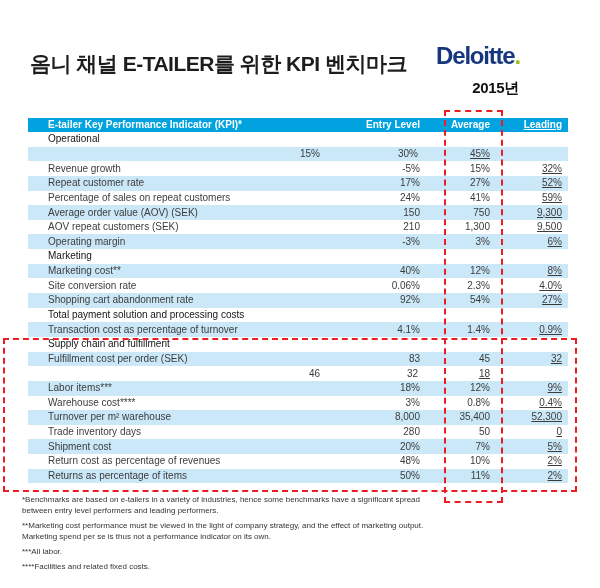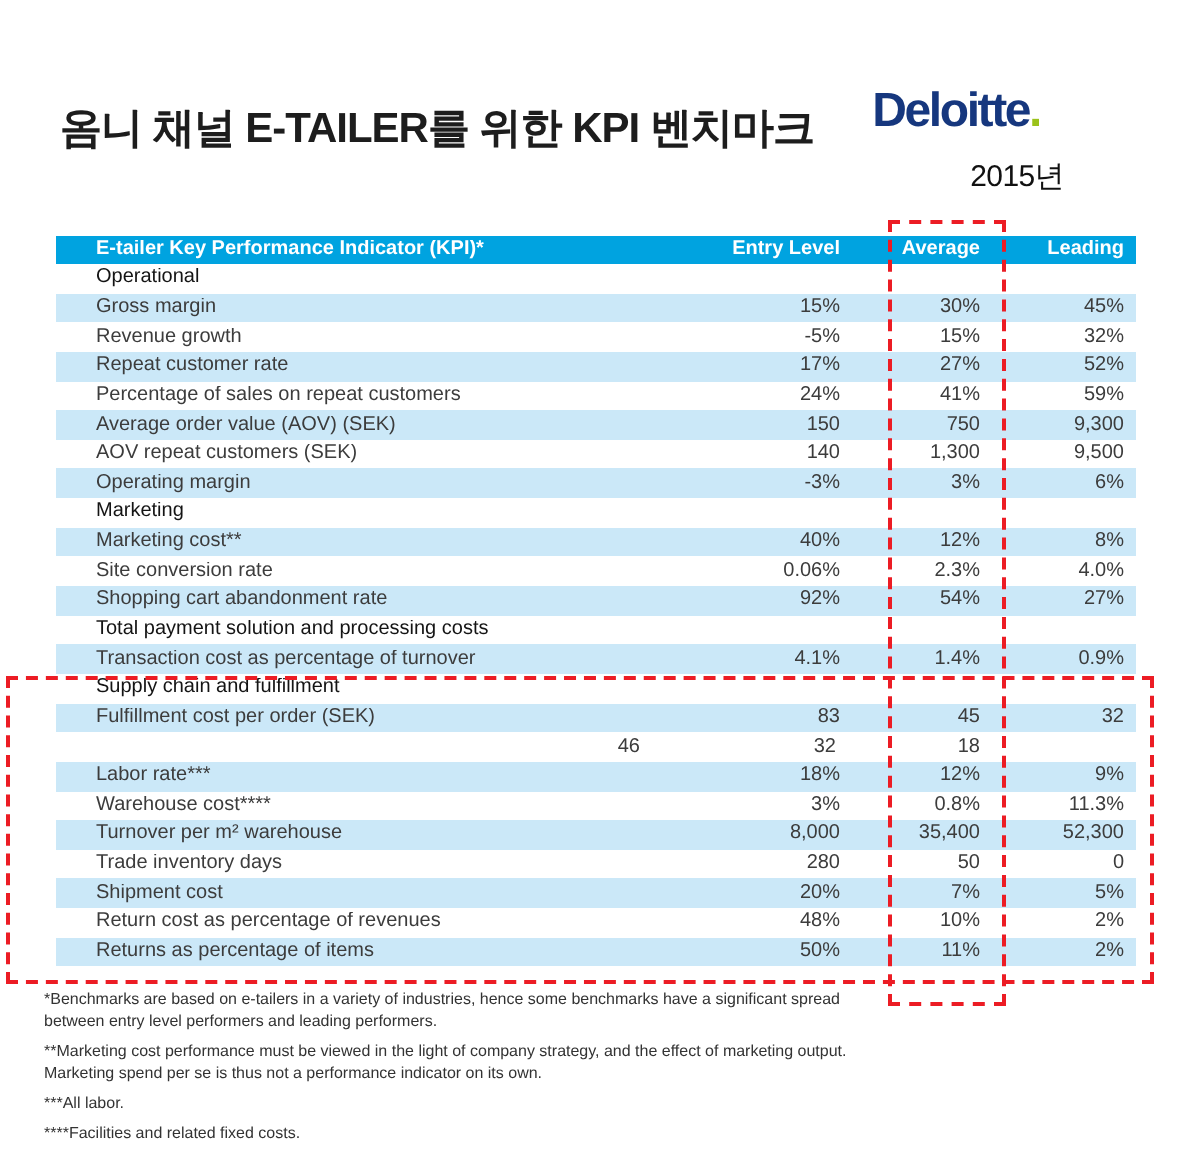--- a/index.html
+++ b/index.html
@@ -13,43 +13,43 @@
     white-space:nowrap;
   }
 
   .logo {
     position:absolute; top:44px; right:32px;
     font-size:24px; font-weight:800; letter-spacing:-1.2px;
     color:#16377e; white-space:nowrap; line-height:1;
   }
   .logo .dot { color:#9bc21b; }
   .year {
-    position:absolute; top:79px; right:20px;
-    font-size:15px; font-weight:400; color:#111; letter-spacing:-0.3px;
+    position:absolute; top:79px; right:33px;
+    font-size:15px; font-weight:700; color:#111; letter-spacing:-0.3px;
   }
 
   .kpi-table { position:absolute; left:28px; top:118px; width:540px; }
   .thead, .row {
     display:grid;
     grid-template-columns:1fr 100px 72px 72px;
     align-items:center;
   }
   .thead {
     height:14px; background:#00a3e0; color:#ffffff;
     font-size:10px; font-weight:700;
   }
   .row { height:14.65px; font-size:10px; color:#3c3c3c; background:#fff; }
   .row.alt { background:#cbe8f8; }
   .row.section-row { font-weight:400; color:#141414; background:#fff; }
   .cell { overflow:hidden; white-space:nowrap; line-height:1; }
   .cell.label { padding-left:20px; text-align:left; }
   .cell.val { text-align:right; }
   .cell.entry { padding-right:4px; }
   .cell.average { padding-right:6px; }
-  .cell.leading { padding-right:6px; }
+  .cell.leading { padding-right:6px;text-decoration:underline; }
 
   .footnotes { position:absolute; left:22px; top:494px; width:420px; color:#333; }
   .footnote { margin-bottom:4px; }
   .fn-line { font-size:8px; line-height:11px; white-space:nowrap; }
 
   .rect-avg {
     position:absolute; left:444px; top:110px; width:59px; height:393px;
     border:2px dashed #ec1c24; z-index:5; pointer-events:none; background:transparent;
   }
   .rect-supply {
@@ -76,21 +76,20 @@
       <div class="cell val leading">Leading</div>
     </div>
     <div>
         <div class="row section-row">
           <div class="cell label">Operational</div>
           <div class="cell val entry"></div>
           <div class="cell val average"></div>
           <div class="cell val leading"></div>
         </div>
         <div class="row data-row alt">
-          <div class="cell label">Gross margin</div>
           <div class="cell val entry">15%</div>
           <div class="cell val average">30%</div>
           <div class="cell val leading">45%</div>
         </div>
         <div class="row data-row">
           <div class="cell label">Revenue growth</div>
           <div class="cell val entry">-5%</div>
           <div class="cell val average">15%</div>
           <div class="cell val leading">32%</div>
         </div>
@@ -107,21 +106,21 @@
           <div class="cell val leading">59%</div>
         </div>
         <div class="row data-row alt">
           <div class="cell label">Average order value (AOV) (SEK)</div>
           <div class="cell val entry">150</div>
           <div class="cell val average">750</div>
           <div class="cell val leading">9,300</div>
         </div>
         <div class="row data-row">
           <div class="cell label">AOV repeat customers (SEK)</div>
-          <div class="cell val entry">140</div>
+          <div class="cell val entry">210</div>
           <div class="cell val average">1,300</div>
           <div class="cell val leading">9,500</div>
         </div>
         <div class="row data-row alt">
           <div class="cell label">Operating margin</div>
           <div class="cell val entry">-3%</div>
           <div class="cell val average">3%</div>
           <div class="cell val leading">6%</div>
         </div>
         <div class="row section-row">
@@ -171,30 +170,30 @@
           <div class="cell val entry">83</div>
           <div class="cell val average">45</div>
           <div class="cell val leading">32</div>
         </div>
         <div class="row data-row">
           <div class="cell val entry">46</div>
           <div class="cell val average">32</div>
           <div class="cell val leading">18</div>
         </div>
         <div class="row data-row alt">
-          <div class="cell label">Labor rate***</div>
+          <div class="cell label">Labor items***</div>
           <div class="cell val entry">18%</div>
           <div class="cell val average">12%</div>
           <div class="cell val leading">9%</div>
         </div>
         <div class="row data-row">
           <div class="cell label">Warehouse cost****</div>
           <div class="cell val entry">3%</div>
           <div class="cell val average">0.8%</div>
-          <div class="cell val leading">11.3%</div>
+          <div class="cell val leading">0.4%</div>
         </div>
         <div class="row data-row alt">
           <div class="cell label">Turnover per m² warehouse</div>
           <div class="cell val entry">8,000</div>
           <div class="cell val average">35,400</div>
           <div class="cell val leading">52,300</div>
         </div>
         <div class="row data-row">
           <div class="cell label">Trade inventory days</div>
           <div class="cell val entry">280</div>

